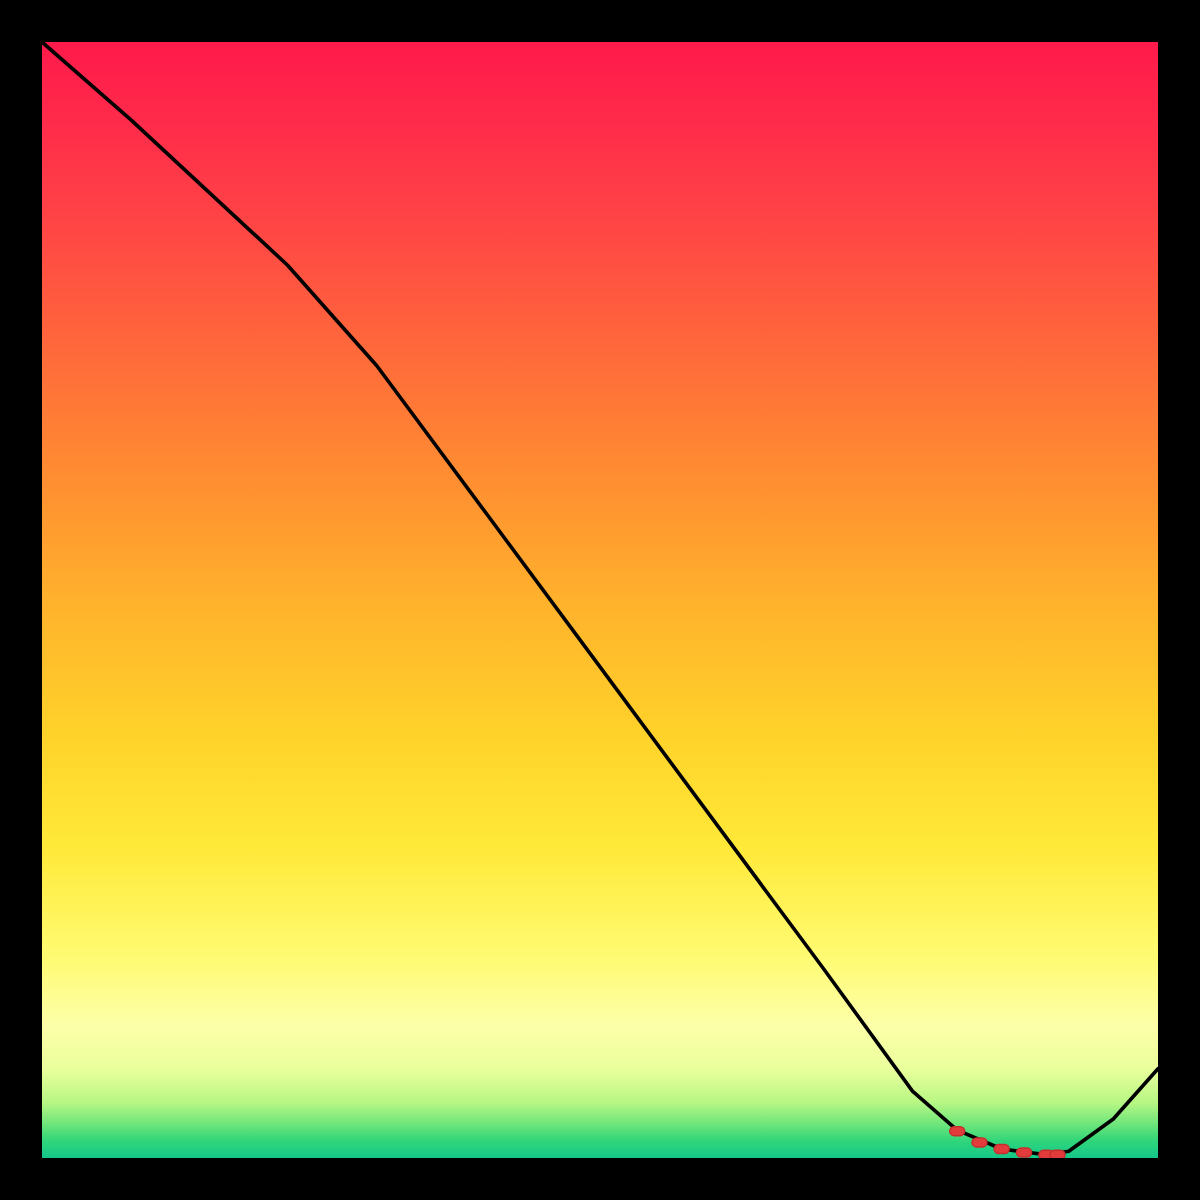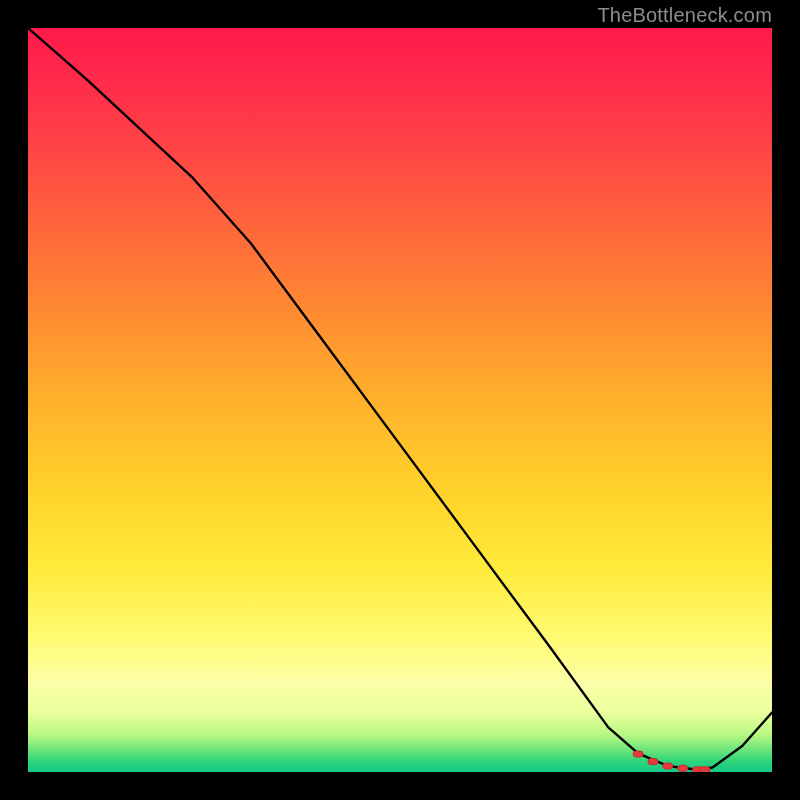--- a/index.html
+++ b/index.html
@@ -69,21 +69,20 @@
   .marker {
     fill: #e23b3b;
     stroke: #c72f2f;
     stroke-width: 1;
   }
 </style>
 </head>
 <body>
 
 <div class="frame">
-  <div class="watermark">TheBottleneck.com</div>
 
   <div class="plot-area">
     <svg class="overlay" viewBox="0 0 744 744">
       <polyline id="curve-path" class="curve" points="0.0,0.0 59.5,52.1 163.7,148.8 223.2,215.8 297.6,316.2 372.0,416.6 446.4,517.1 520.8,617.5 580.3,699.4 610.1,725.4 639.8,738.0 669.6,741.8 684.5,739.5 714.2,718.0 744.0,684.5"></polyline>
       <g id="markers-group">
           <rect x="605.1" y="723.1" width="10" height="6" rx="3" ry="3" class="marker"></rect>
           <rect x="620.0" y="730.6" width="10" height="6" rx="3" ry="3" class="marker"></rect>
           <rect x="634.8" y="735.0" width="10" height="6" rx="3" ry="3" class="marker"></rect>
           <rect x="649.7" y="737.3" width="10" height="6" rx="3" ry="3" class="marker"></rect>
           <rect x="664.6" y="738.8" width="10" height="6" rx="3" ry="3" class="marker"></rect>

